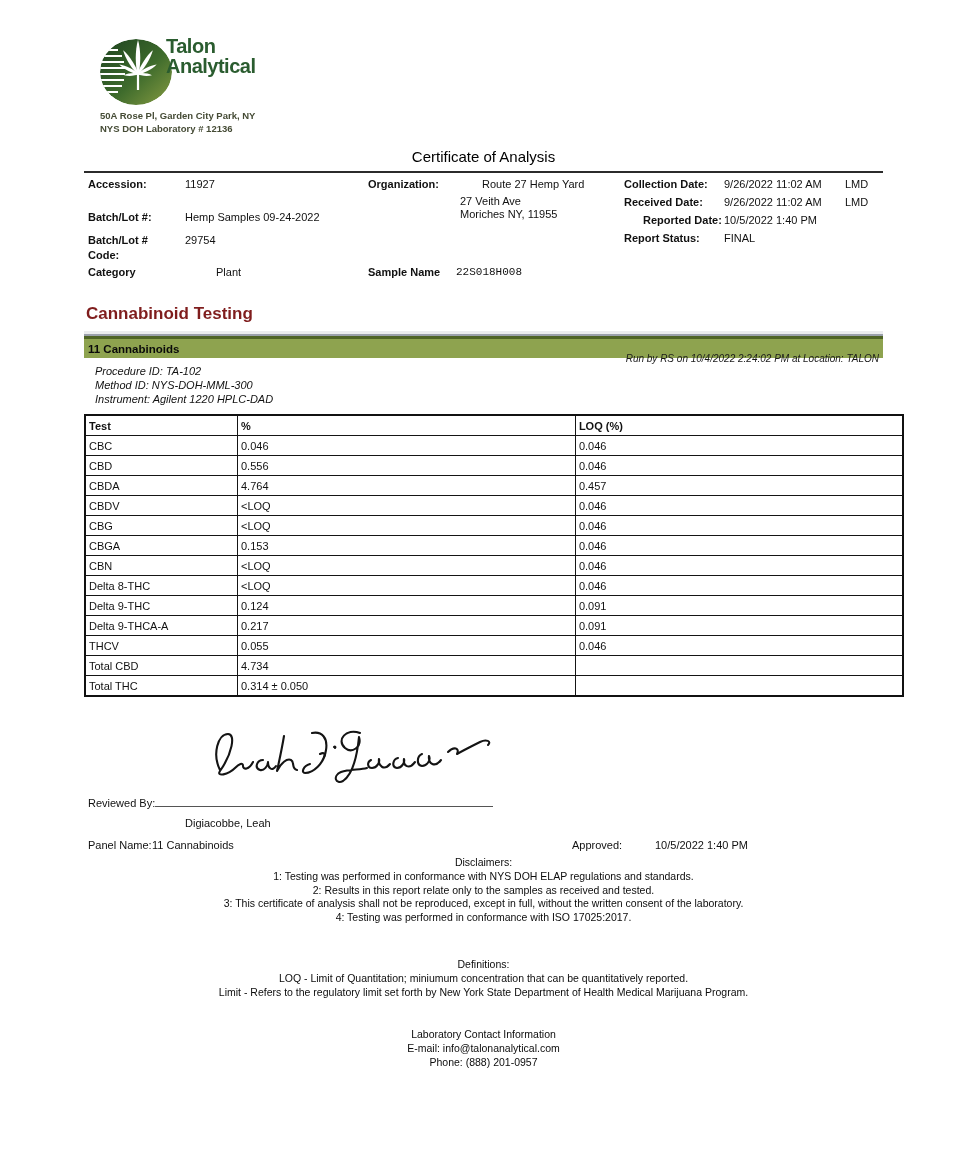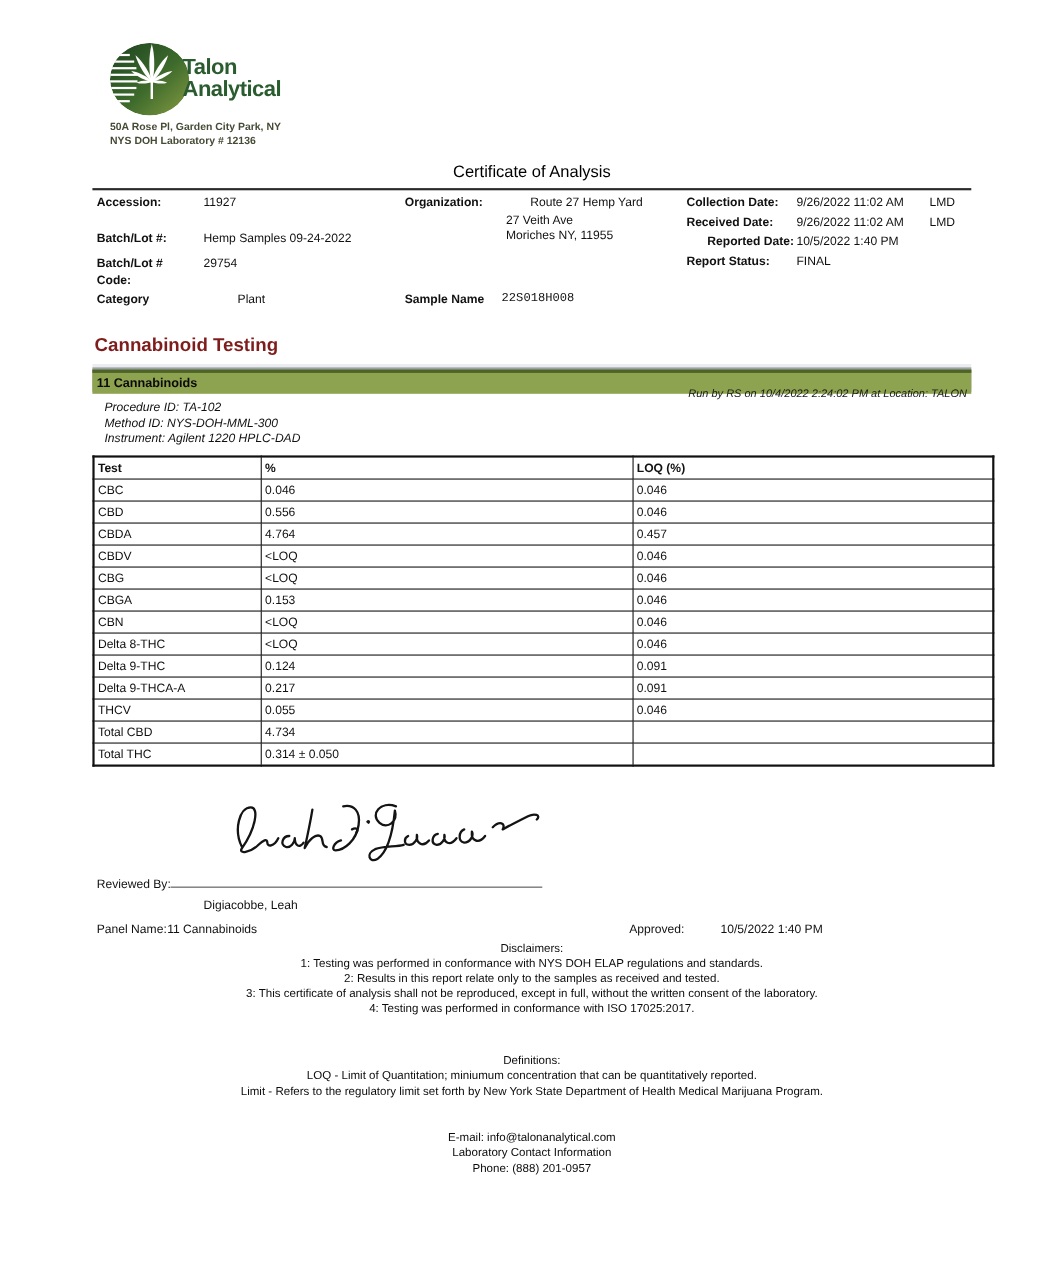--- a/index.html
+++ b/index.html
@@ -4,21 +4,21 @@
 <style>
   html,body{margin:0;padding:0;background:#ffffff;}
   .page{
     position:relative;width:962px;height:1158px;background:#ffffff;
     font-family:"Liberation Sans",sans-serif;color:#111;overflow:hidden;
   }
   .abs{position:absolute;}
   .lbl{font-weight:bold;font-size:11px;}
   .val{font-size:11px;}
   
-  .logo-wrap{left:98px;top:36px;display:flex;align-items:center;}
+  .logo-wrap{left:98px;top:36px;display:flex;align-items:flex-start;}
   .logo-text{margin-left:-10px;color:#2a5c2f;font-weight:bold;font-size:20px;line-height:20px;letter-spacing:-0.5px;}
   .address-block{left:100px;top:109px;font-size:9.5px;line-height:13px;color:#454b35;font-weight:bold;}
   
   .coa-title{left:84px;top:148px;width:799px;text-align:center;font-size:15px;color:#000;}
   .header-rule{left:84px;top:171px;width:799px;border-top:2px solid #2b2b2b;height:0;}
   
   .section-heading{left:86px;top:304px;font-size:17px;font-weight:bold;color:#7f1d1d;}
   .green-bar{
     left:84px;top:336px;width:791px;height:19px;background:#8ea34f;
     border-top:3px solid #4e6325;box-shadow:0 -5px 0 #9aa0ab33, 0 -2px 0 #9aa0ab;
@@ -258,18 +258,18 @@
     <div>4: Testing was performed in conformance with ISO 17025:2017.</div>
   </div>
 
   <div class="abs cblock definitions">
     <div>Definitions:</div>
     <div>LOQ - Limit of Quantitation; miniumum concentration that can be quantitatively reported.</div>
     <div>Limit - Refers to the regulatory limit set forth by New York State Department of Health Medical Marijuana Program.</div>
   </div>
 
   <div class="abs cblock contact">
+    <div>Laboratory Contact Information</div>
     <div>E-mail: info@talonanalytical.com</div>
-    <div>Laboratory Contact Information</div>
     <div>Phone: (888) 201-0957</div>
   </div>
 
 </div>
 
 </body></html>

